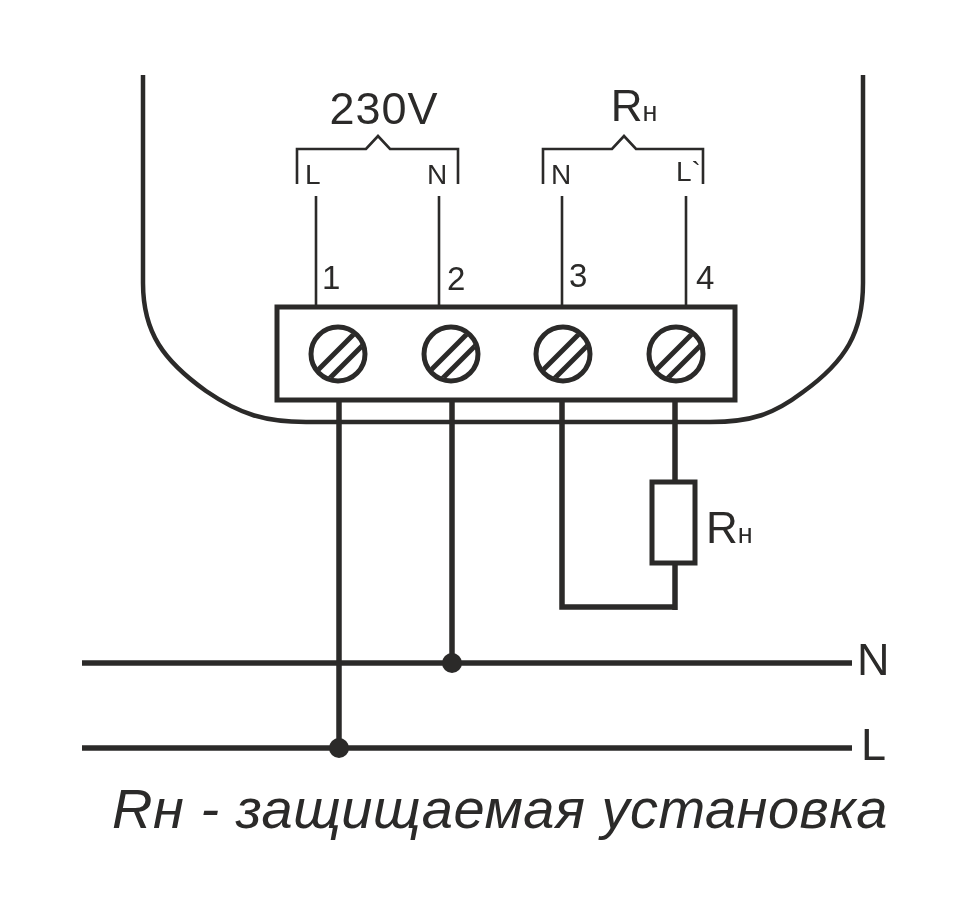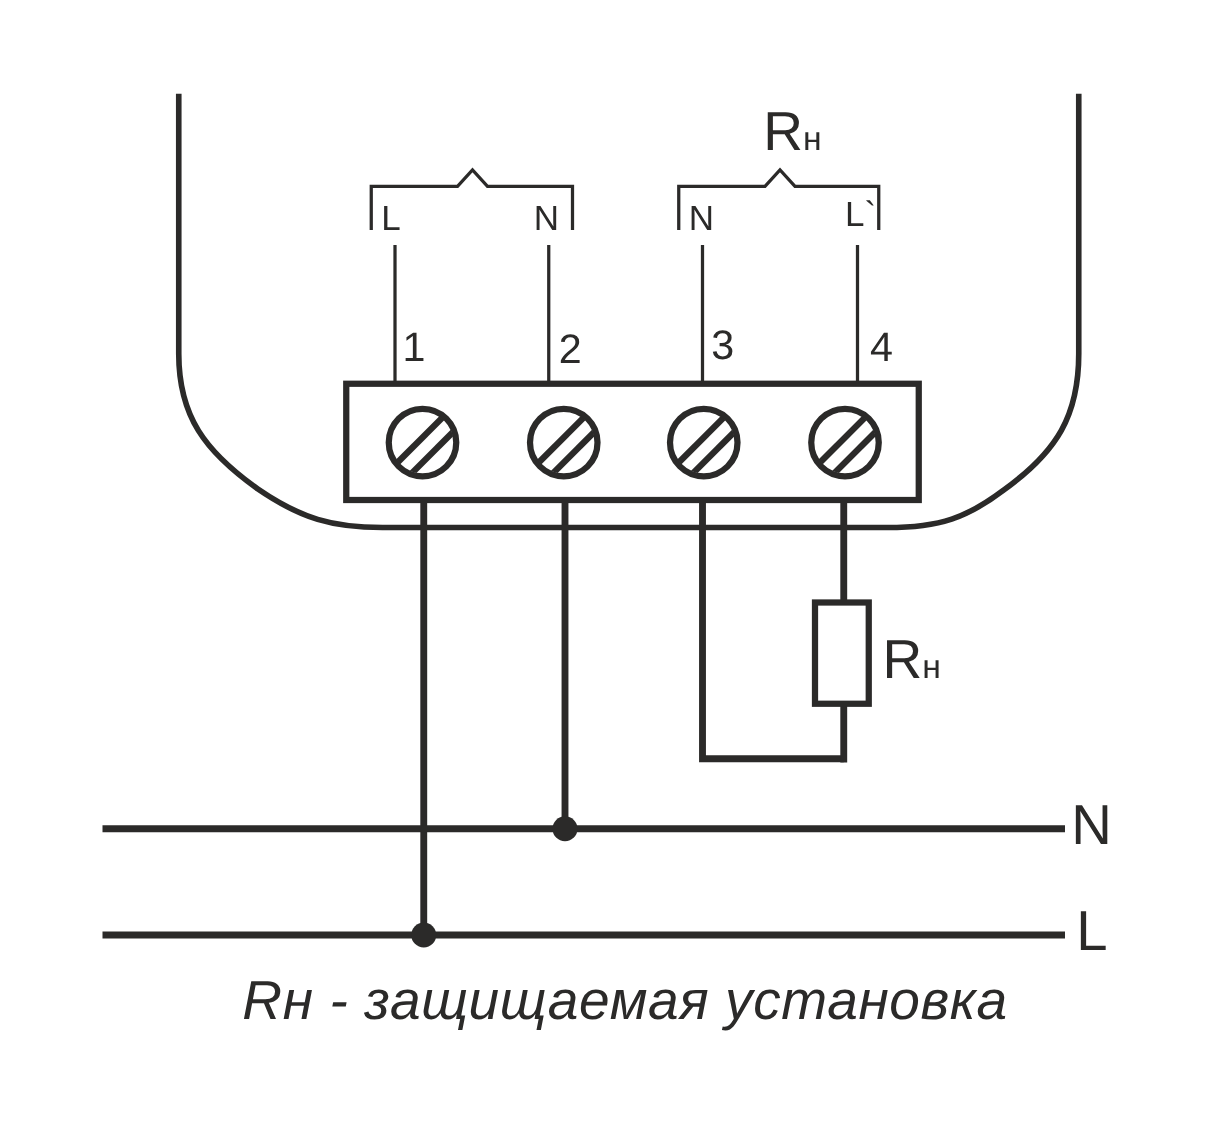--- a/index.html
+++ b/index.html
@@ -49,21 +49,21 @@
   }
   .rh-sub {
     font-size: 27px;
     font-weight: 400;
   }
   .caption {
     position: absolute;
     top: 776px;
     left: 500px;
     transform: translateX(-50%);
-    font-size: 44px;
+    font-size: 56px;
     font-style: italic;
     font-weight: 500;
     letter-spacing: 0.5px;
     white-space: nowrap;
     color: #2b2a29;
   }
 </style>
 </head>
 <body>
 
@@ -137,20 +137,21 @@
 
     <rect x="652" y="482" width="43" height="81" fill="#ffffff" stroke="#2b2a29" stroke-width="5"></rect>
 
     <line x1="82" y1="663" x2="852" y2="663" stroke="#2b2a29" stroke-width="5.5"></line>
     <line x1="82" y1="748" x2="852" y2="748" stroke="#2b2a29" stroke-width="5.5"></line>
 
     <circle cx="452" cy="663" r="10" fill="#2b2a29"></circle>
     <circle cx="339" cy="748" r="10" fill="#2b2a29"></circle>
   </svg>
 
+  <span class="lbl lbl-big lbl-center" style="left:384px; top:86px;">230V</span>
 
   <span class="lbl lbl-center" style="left:634px; top:84px;"><span class="rh-main">R</span><span class="rh-sub">н</span></span>
 
   <span class="lbl lbl-pin" style="left:305px; top:161px;">L</span>
   <span class="lbl lbl-pin" style="left:427px; top:161px;">N</span>
   <span class="lbl lbl-pin" style="left:551px; top:161px;">N</span>
   <span class="lbl lbl-pin" style="left:676px; top:158px;">L`</span>
 
   <span class="lbl lbl-num" style="left:322px; top:261px;">1</span>
   <span class="lbl lbl-num" style="left:447px; top:262px;">2</span>

